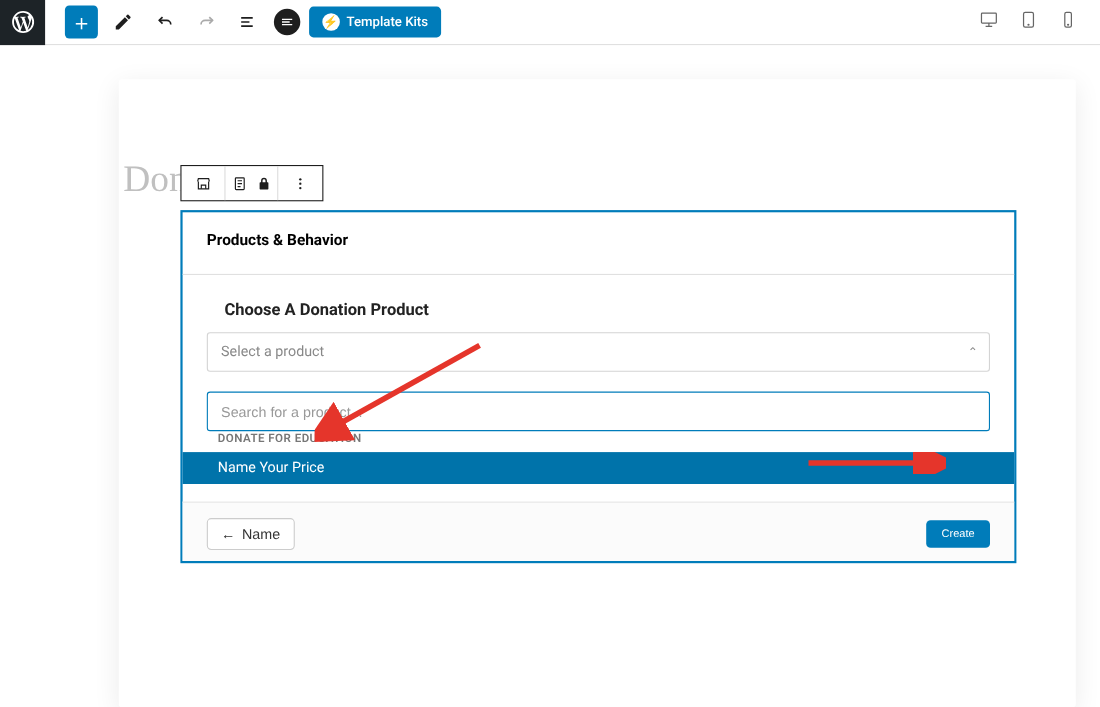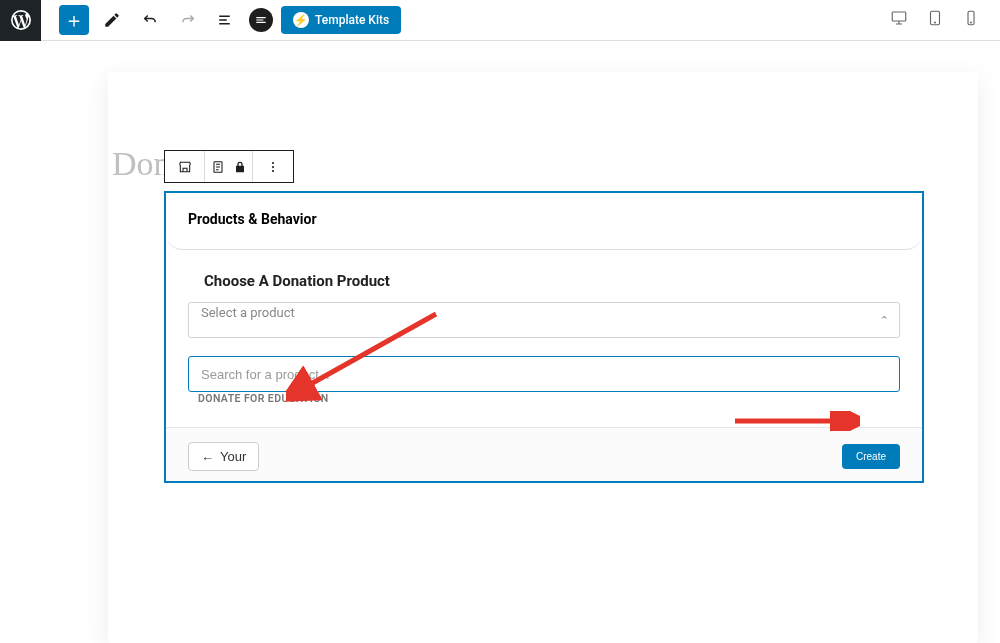--- a/index.html
+++ b/index.html
@@ -31,25 +31,25 @@
 
   
   .block-toolbar { position: absolute; left: 164px; top: 109px; display: flex; height: 33px; border: 1px solid #1e1e1e; background: #fff; }
   .bt-cell { display: flex; align-items: center; justify-content: center; width: 40px; height: 31px; border-right: 1px solid #dcdcdc; cursor: pointer; }
   .bt-cell:last-child { border-right: none; }
   .bt-cell.wide { width: 48px; gap: 6px; }
   .bt-cell svg { width: 16px; height: 16px; }
 
   
   .panel { position: absolute; left: 164px; top: 150px; width: 760px; border: 2px solid #007cba; background: #fff; }
-  .panel-header { padding: 18px 22px 22px; border-bottom: 1px solid #e0e0e0; font-weight: 700; font-size: 14px; border-radius: 16px; }
+  .panel-header { padding: 18px 22px 22px; border-bottom: 1px solid #e0e0e0; font-weight: 700; font-size: 14px; }
   .panel-body { padding: 0 22px 16px; }
   .section-title { font-size: 15px; font-weight: 700; color: #222; margin: 22px 16px 12px; }
 
-  .select-box { position: relative; border: 1px solid #d4d4d4; border-radius: 3px; height: 34px; display: flex; align-items: flex-end; padding: 17px 12px; color: #888; font-size: 13px; cursor: pointer; background: #fff; }
+  .select-box { position: relative; border: 1px solid #d4d4d4; border-radius: 3px; height: 34px; display: flex; align-items: center; padding: 17px 12px; color: #888; font-size: 13px; cursor: pointer; background: #fff; }
   .select-caret { position: absolute; right: 10px; top: 50%; transform: translateY(-50%); color: #888; font-size: 11px; }
 
   .search-input { margin-top: 18px; border: 1.5px solid #007cba; border-radius: 3px; height: 36px; display: flex; align-items: center; padding: 0 6px; background: #fff; }
   .search-input input { border: none; outline: none; width: 100%; padding: 0 6px; font-size: 13px; color: #444; background: transparent; }
   .search-input input::placeholder { color: #999; }
 
   .group-label { font-size: 10.5px; letter-spacing: .04em; color: #777; font-weight: 600; text-transform: uppercase; padding: 0 10px 6px; }
   .option-sel { margin: 0 -22px; background: #0073aa; color: #fff; font-size: 13px; padding: 7px 32px; cursor: pointer; }
 
   .panel-footer { display: flex; align-items: center; justify-content: space-between; padding: 14px 22px 10px; border-top: 1px solid #e6e6e6; background: #fbfbfb; }
@@ -164,26 +164,27 @@
       <div class="select-box">
         <span>Select a product</span>
         <span class="select-caret">⌃</span>
       </div>
 
       <div class="search-input">
         <input type="text" placeholder="Search for a product..." style="">
       </div>
 
       <div class="group-label">DONATE FOR EDUCATION</div>
+      <div class="option-sel">Name Your Price</div>
     </div>
 
     <div class="panel-footer">
       <button class="back-btn">
         <span>←</span>
-        <span>Your</span>
+        <span>Name</span>
       </button>
       <button class="create-btn">Create</button>
     </div>
   </div>
 
   <svg class="arrow-svg" style="left:286px; top:263px; width:160px; height:100px;" viewBox="0 0 160 100">
     <defs>
         <marker id="ah1" markerWidth="8" markerHeight="8" refX="3" refY="4" orient="auto">
           <path d="M0,0 L8,4 L0,8 z" fill="#e5352b"></path>
         </marker>

